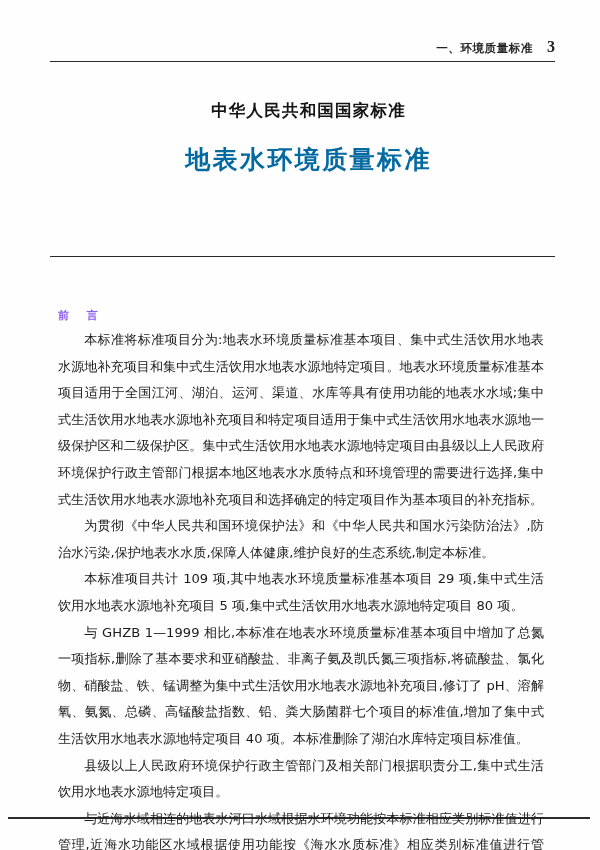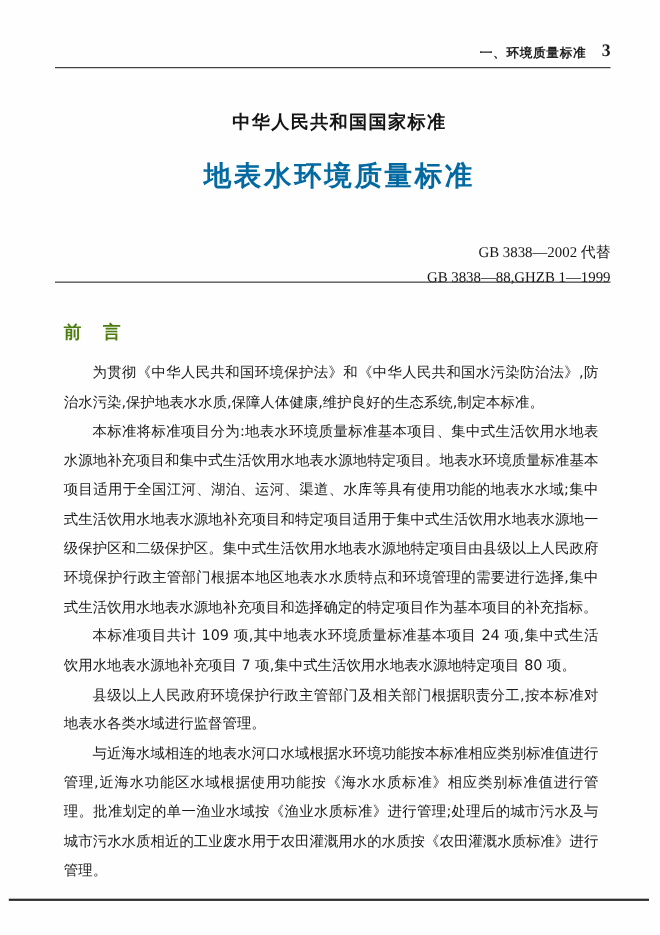--- a/index.html
+++ b/index.html
@@ -116,27 +116,27 @@
     font-family: "Liberation Serif", serif;
     font-size: 13.5px;
     color: #161616;
     line-height: 1.62;
   }
   .code-line { white-space: nowrap; }
 
   
   .foreword-heading {
     position: absolute;
-    top: 292px;
+    top: 308px;
     left: 58px;
     font-family: "DejaVu Sans", sans-serif;
-    font-size: 16px;
+    font-size: 11px;
     font-weight: bold;
     letter-spacing: 7px;
-    color: #4d7c0f;
+    color: #8b5cf6;
   }
 
   .body-text {
     position: absolute;
     top: 327px;
     left: 58px;
     width: 486px;
     font-family: "DejaVu Sans", sans-serif;
     font-size: 13.1px;
     line-height: 26.6px;
@@ -160,32 +160,29 @@
     <span class="running-head-page">3</span>
   </div>
 
   <div class="rule rule-top"></div>
 
   <div class="title-block">
     <div class="title-national">中华人民共和国国家标准</div>
     <div class="title-main">地表水环境质量标准</div>
   </div>
 
-  <div class="code-block">
-    <div class="code-line">GB 3838—2002 代替</div>
-    <div class="code-line">GB 3838—88,GHZB 1—1999</div>
-  </div>
 
   <div class="rule rule-mid"></div>
 
   <div class="foreword-heading">前  言</div>
 
   <div class="body-text">
+    <p>本标准将标准项目分为:地表水环境质量标准基本项目、集中式生活饮用水地表水源地补充项目和集中式生活饮用水地表水源地特定项目。地表水环境质量标准基本项目适用于全国江河、湖泊、运河、渠道、水库等具有使用功能的地表水水域;集中式生活饮用水地表水源地补充项目和特定项目适用于集中式生活饮用水地表水源地一级保护区和二级保护区。集中式生活饮用水地表水源地特定项目由县级以上人民政府环境保护行政主管部门根据本地区地表水水质特点和环境管理的需要进行选择,集中式生活饮用水地表水源地补充项目和选择确定的特定项目作为基本项目的补充指标。</p>
     <p>为贯彻《中华人民共和国环境保护法》和《中华人民共和国水污染防治法》,防治水污染,保护地表水水质,保障人体健康,维护良好的生态系统,制定本标准。</p>
-    <p>本标准将标准项目分为:地表水环境质量标准基本项目、集中式生活饮用水地表水源地补充项目和集中式生活饮用水地表水源地特定项目。地表水环境质量标准基本项目适用于全国江河、湖泊、运河、渠道、水库等具有使用功能的地表水水域;集中式生活饮用水地表水源地补充项目和特定项目适用于集中式生活饮用水地表水源地一级保护区和二级保护区。集中式生活饮用水地表水源地特定项目由县级以上人民政府环境保护行政主管部门根据本地区地表水水质特点和环境管理的需要进行选择,集中式生活饮用水地表水源地补充项目和选择确定的特定项目作为基本项目的补充指标。</p>
-    <p>本标准项目共计 109 项,其中地表水环境质量标准基本项目 24 项,集中式生活饮用水地表水源地补充项目 7 项,集中式生活饮用水地表水源地特定项目 80 项。</p>
-    <p>县级以上人民政府环境保护行政主管部门及相关部门根据职责分工,按本标准对地表水各类水域进行监督管理。</p>
+    <p>本标准项目共计 109 项,其中地表水环境质量标准基本项目 29 项,集中式生活饮用水地表水源地补充项目 5 项,集中式生活饮用水地表水源地特定项目 80 项。</p>
+    <p>与 GHZB 1—1999 相比,本标准在地表水环境质量标准基本项目中增加了总氮一项指标,删除了基本要求和亚硝酸盐、非离子氨及凯氏氮三项指标,将硫酸盐、氯化物、硝酸盐、铁、锰调整为集中式生活饮用水地表水源地补充项目,修订了 pH、溶解氧、氨氮、总磷、高锰酸盐指数、铅、粪大肠菌群七个项目的标准值,增加了集中式生活饮用水地表水源地特定项目 40 项。本标准删除了湖泊水库特定项目标准值。</p>
+    <p>县级以上人民政府环境保护行政主管部门及相关部门根据职责分工,集中式生活饮用水地表水源地特定项目。</p>
     <p>与近海水域相连的地表水河口水域根据水环境功能按本标准相应类别标准值进行管理,近海水功能区水域根据使用功能按《海水水质标准》相应类别标准值进行管理。批准划定的单一渔业水域按《渔业水质标准》进行管理;处理后的城市污水及与城市污水水质相近的工业废水用于农田灌溉用水的水质按《农田灌溉水质标准》进行管理。</p>
   </div>
 
   <div class="scan-edge"></div>
 
 </div>
 
 </body></html>

